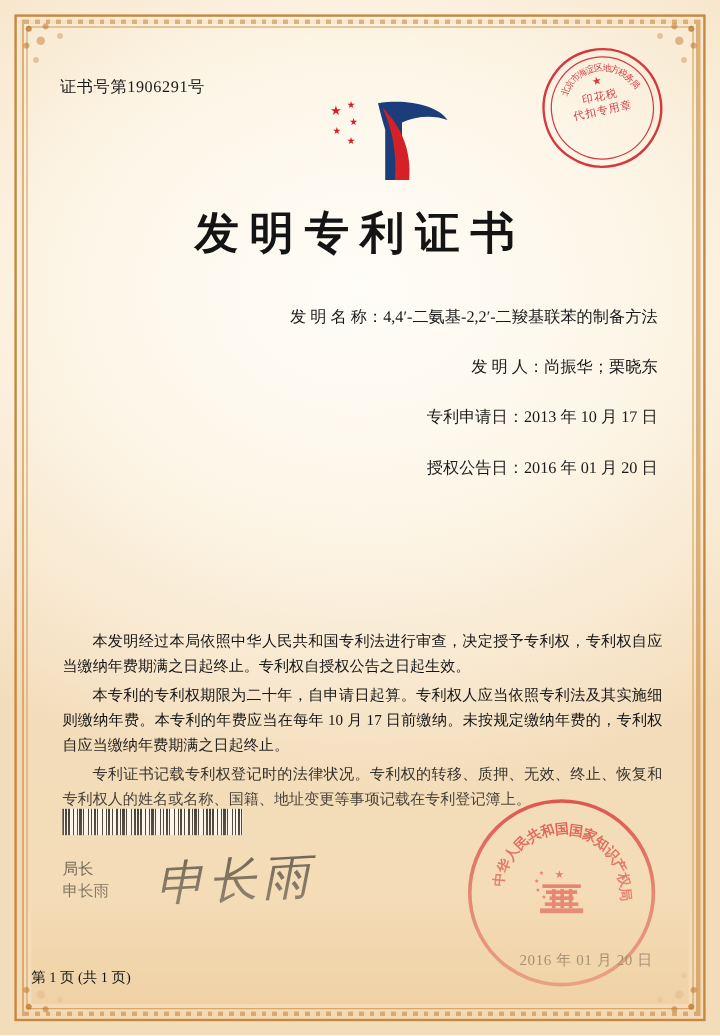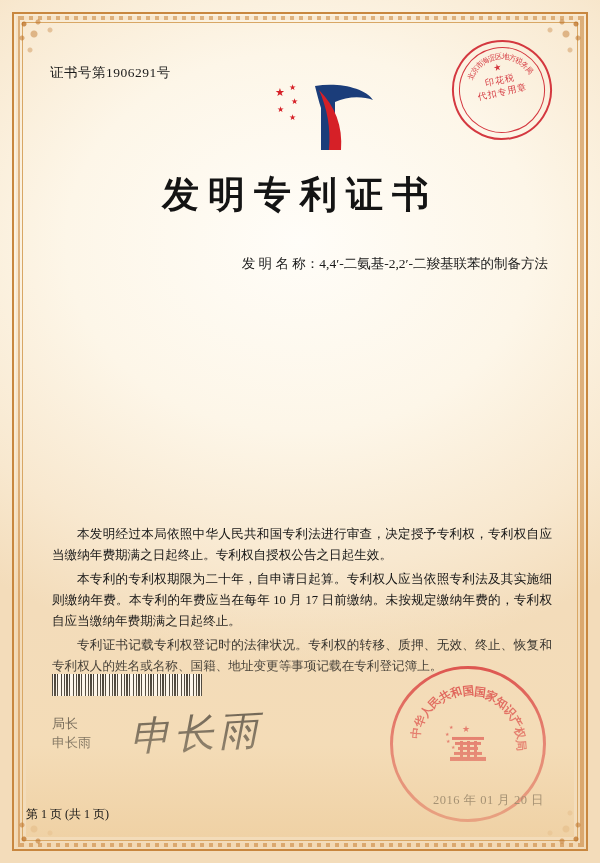--- a/index.html
+++ b/index.html
@@ -325,20 +325,29 @@
           <text x="20" y="42" font-size="8">★</text>
         </g>
       </svg>
     </div>
 
     <div class="title">发明专利证书</div>
 
     <div class="fields">
       <div class="field">
         <span class="lbl">发 明 名 称：</span><span class="val">4,4′-二氨基-2,2′-二羧基联苯的制备方法</span>
+      </div>
+      <div class="field">
+        <span class="lbl">发 明 人：</span><span class="val">尚振华；栗晓东</span>
+      </div>
+      <div class="field">
+        <span class="lbl">专利申请日：</span><span class="val">2013 年 10 月 17 日</span>
+      </div>
+      <div class="field">
+        <span class="lbl">授权公告日：</span><span class="val">2016 年 01 月 20 日</span>
       </div>
     </div>
 
     <div class="body-text">
       <p>本发明经过本局依照中华人民共和国专利法进行审查，决定授予专利权，专利权自应当缴纳年费期满之日起终止。专利权自授权公告之日起生效。</p>
       <p>本专利的专利权期限为二十年，自申请日起算。专利权人应当依照专利法及其实施细则缴纳年费。本专利的年费应当在每年 10 月 17 日前缴纳。未按规定缴纳年费的，专利权自应当缴纳年费期满之日起终止。</p>
       <p>专利证书记载专利权登记时的法律状况。专利权的转移、质押、无效、终止、恢复和专利权人的姓名或名称、国籍、地址变更等事项记载在专利登记簿上。</p>
     </div>
 
     <div class="barcode"></div>

